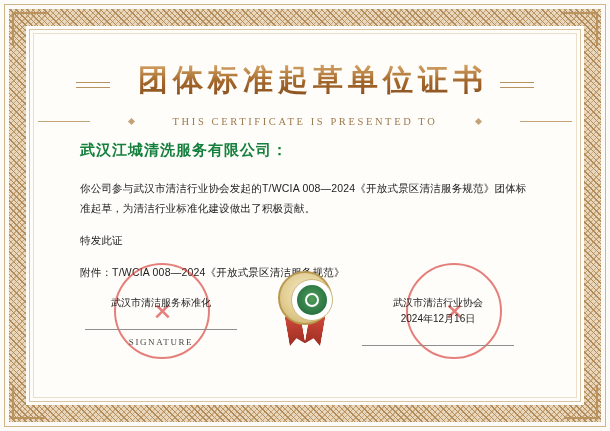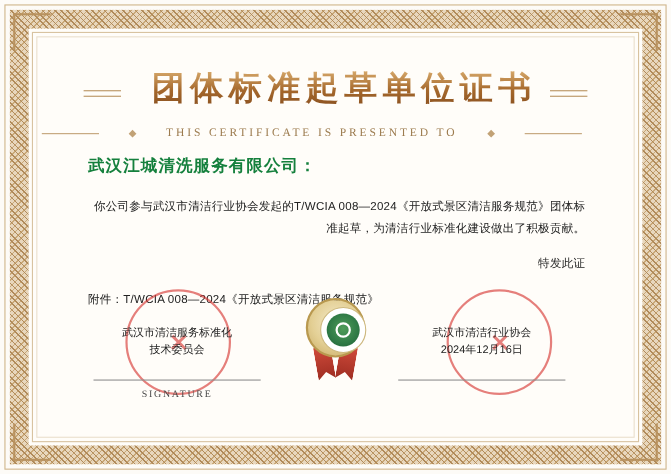--- a/index.html
+++ b/index.html
@@ -123,21 +123,21 @@
     -webkit-background-clip: text;
     background-clip: text;
     -webkit-text-fill-color: transparent;
     white-space: nowrap;
     margin-left: 16px;
   }
   .subtitle-row {
     margin-top: 9px;
     display: flex;
     align-items: center;
-    justify-content: flex-start;
+    justify-content: space-between;
     gap: 28px;
   }
   .sub-line {
     width: 52px;
     height: 1px;
     background: #c2a276;
   }
   .sub-diamond {
     width: 5px;
     height: 5px;
@@ -173,21 +173,21 @@
     font-family: "Liberation Sans", sans-serif;
     font-size: 10.5px;
     line-height: 20px;
     color: #222;
     letter-spacing: 0.2px;
   }
   .body-text p {
     margin: 0 0 12px 0;
     text-indent: 0;
   }
-  .p-indent { text-indent: 21px; text-align: right; }
+  .p-indent { text-indent: 21px; }
 
   
   .sig-area {
     position: absolute;
     left: 0; right: 0;
     bottom: 14px;
     height: 110px;
   }
   .sig-block {
     position: absolute;
@@ -342,21 +342,20 @@
       <p>附件：T/WCIA 008—2024《开放式景区清洁服务规范》</p>
     </div>
 
     <div class="sig-area">
 
       <div class="stamp stamp-left"></div>
       <div class="stamp stamp-right"></div>
 
       <div class="sig-block sig-left">
         <div class="sig-line1">武汉市清洁服务标准化</div>
-        <div class="sig-line2">技术委员会</div>
         <div class="sig-rule"></div>
         <div class="sig-label">SIGNATURE</div>
       </div>
 
       <div class="seal">
         <div class="ribbon l"></div>
         <div class="ribbon r"></div>
         <div class="seal-circle">
           <div class="seal-inner">
             <div class="seal-emblem"></div>

